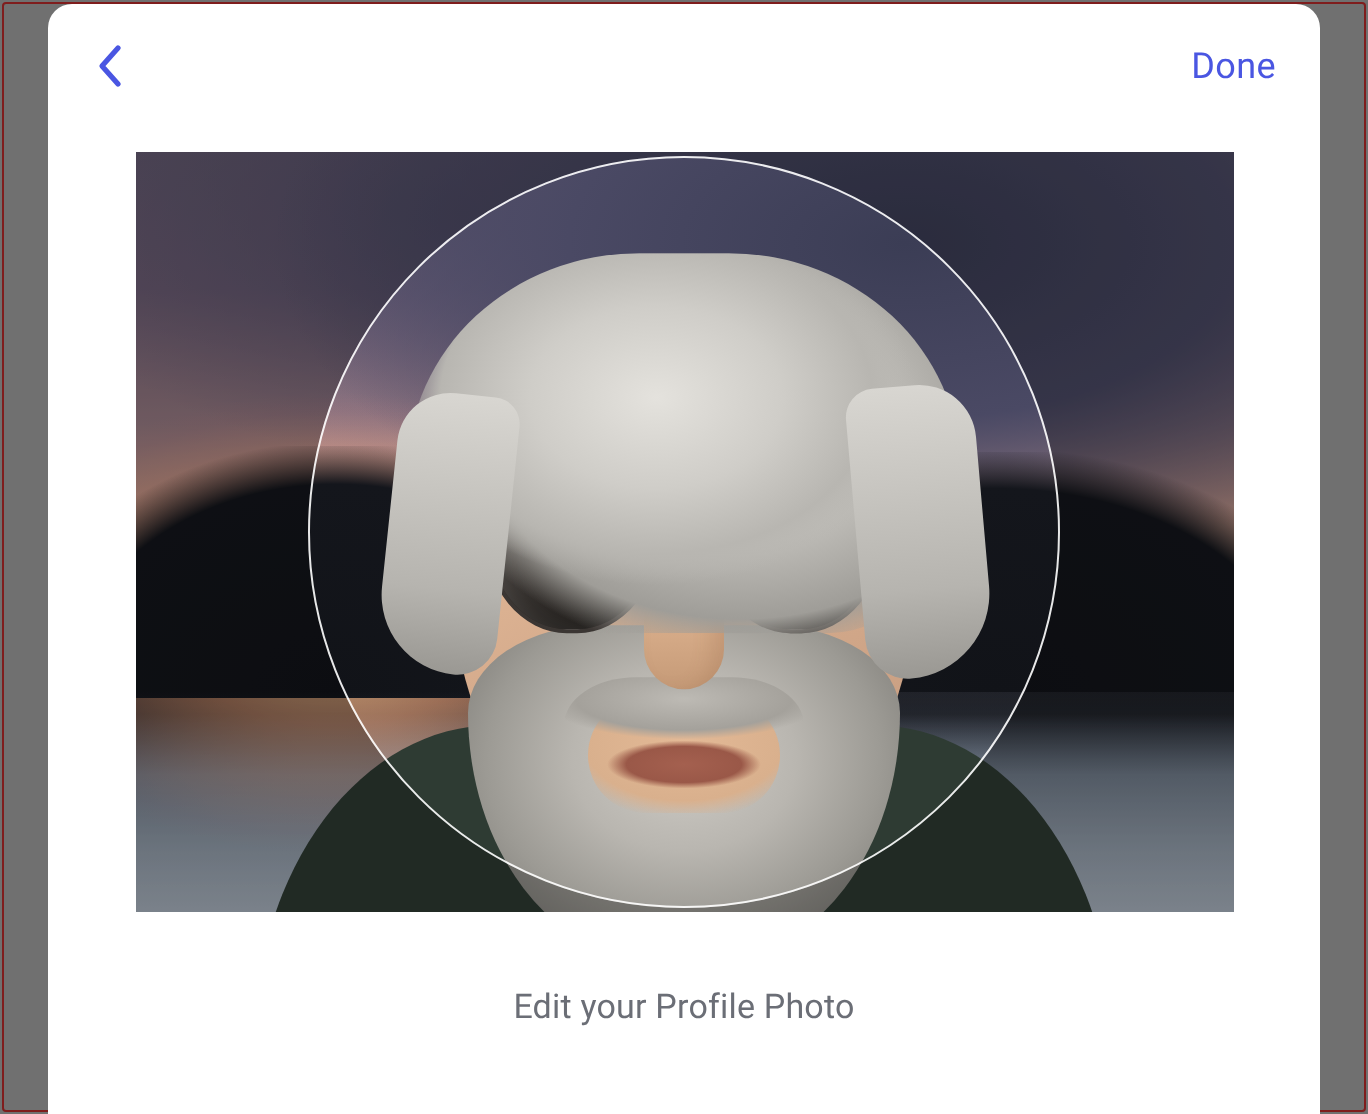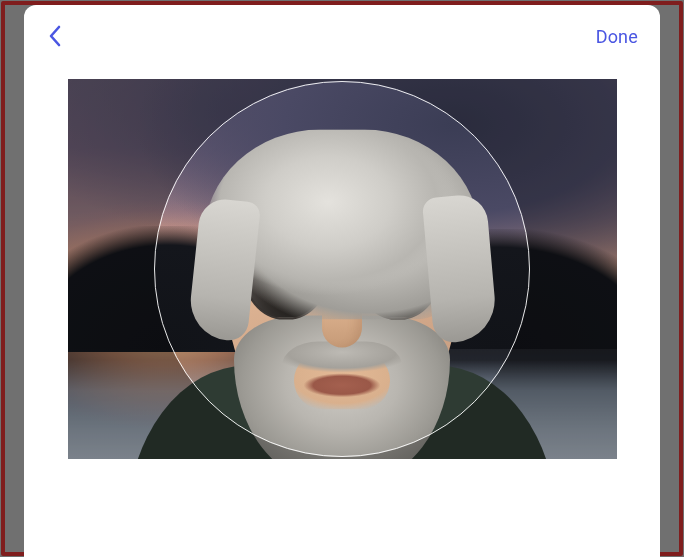--- a/index.html
+++ b/index.html
@@ -8,21 +8,21 @@
       font-family: -apple-system, BlinkMacSystemFont, "Segoe UI", Roboto, Helvetica, Arial, sans-serif;
       background: #707070;
       display: flex;
       align-items: center;
       justify-content: center;
     }
     .outer-frame {
       width: 682px;
       height: 555px;
       background: #707070;
-      border: 4px solid #7f1d1d;
+      border: 1px solid #7f1d1d;
       border-radius: 2px;
       display: flex;
       align-items: flex-start;
       justify-content: center;
     }
     .modal {
       width: 636px;
       height: 555px;
       background: #ffffff;
       border-radius: 12px 12px 0 0;
@@ -293,15 +293,16 @@
           <div class="lens right"></div>
         </div>
         <div class="hair"></div>
       </div>
 
       <div class="crop-overlay">
         <div class="crop-circle"></div>
       </div>
     </div>
 
+    <div class="caption">Edit your Profile Photo</div>
 
   </div>
 </div>
 
 </body></html>

